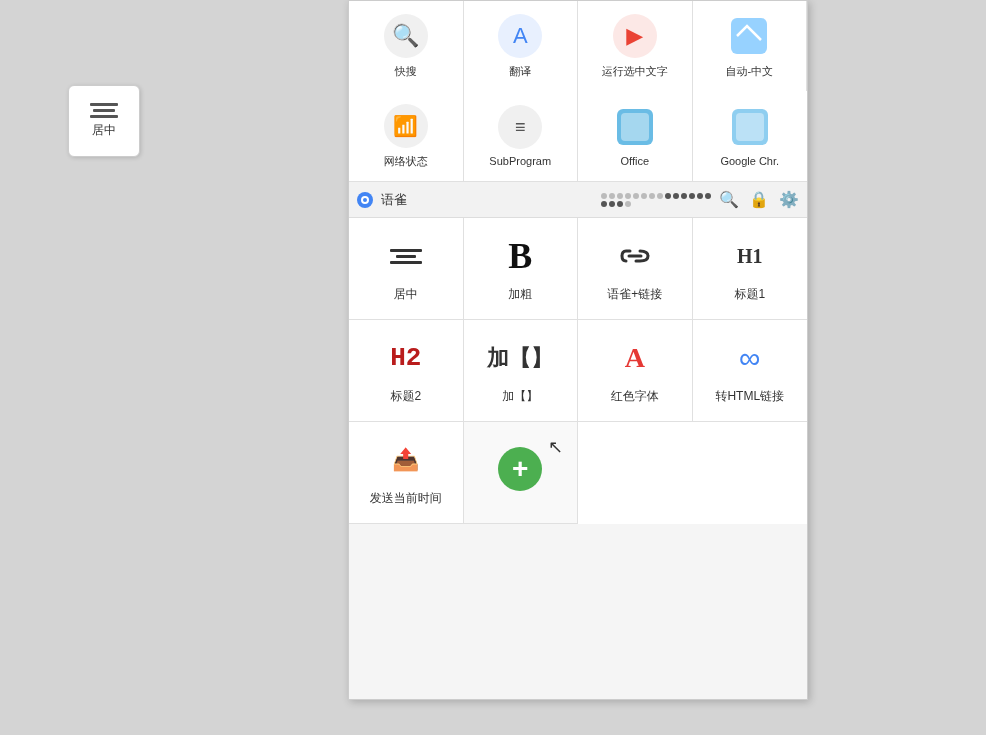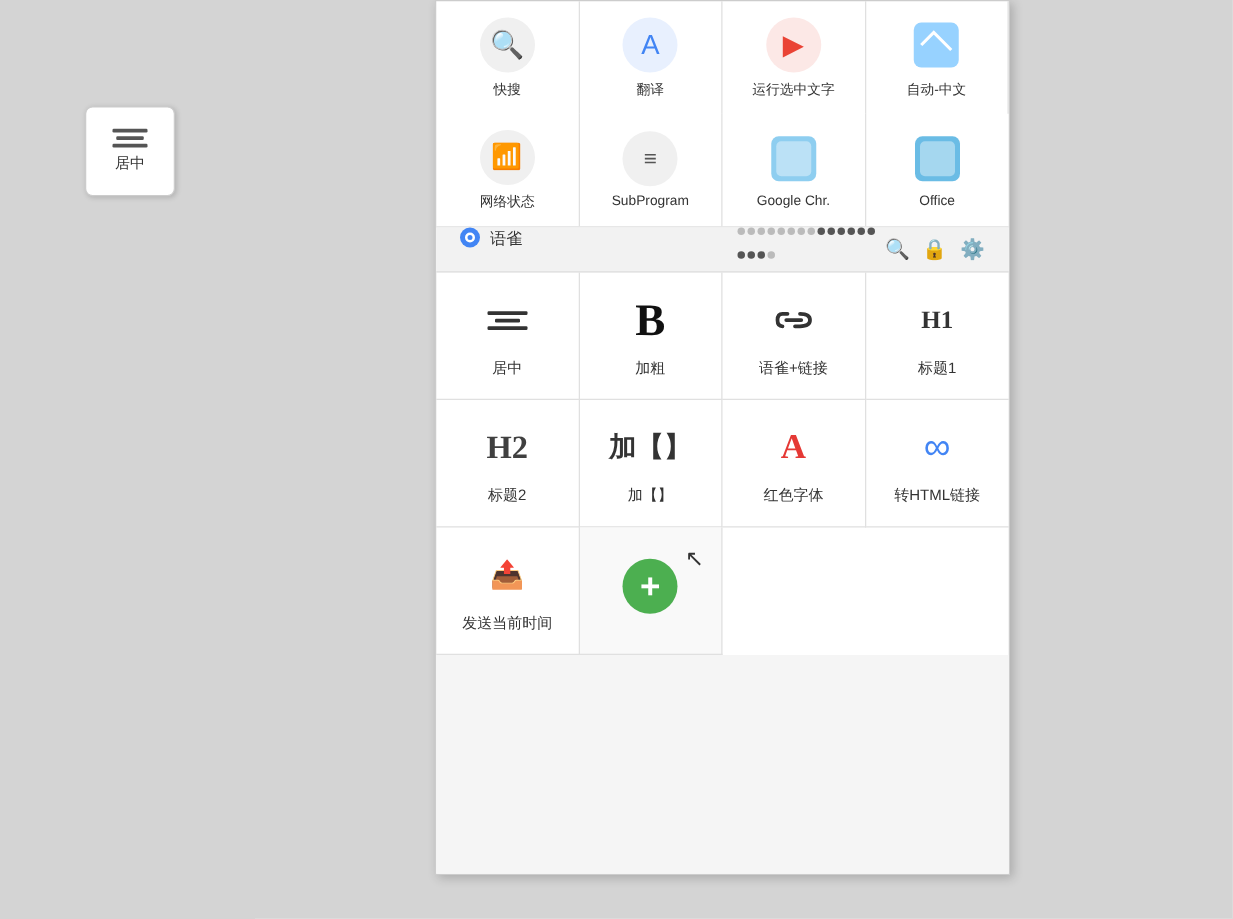--- a/index.html
+++ b/index.html
@@ -124,21 +124,22 @@
       display: flex;
       align-items: center;
       justify-content: center;
     }
 
     
     .browser-toolbar {
       background: #f2f2f2;
       border-bottom: 1px solid #ddd;
       display: flex;
-      padding: 0 19px;
+      align-items: center;
+      padding: 0 8px;
       height: 36px;
       gap: 8px;
     }
 
     .browser-title {
       font-size: 13px;
       color: #333;
       flex: 1;
     }
 
@@ -193,21 +194,21 @@
     }
 
     .cmd-label {
       font-size: 12px;
       color: #333;
       text-align: center;
     }
 
     
     .h1-icon { font-family: serif; font-size: 20px; font-weight: bold; color: #333; }
-    .h2-icon { font-family: Liberation Serif, serif; font-size: 26px; font-weight: bold; color: #404040; }
+    .h2-icon { font-family: Liberation Mono, monospace; font-size: 26px; font-weight: bold; color: #b91c1c; }
     .h3-icon { font-family: serif; font-size: 24px; font-weight: bold; color: #333; }
 
     
     .cmd-item.plus-btn {
       background: #f9f9f9;
       position: relative;
     }
 
     .green-plus {
       width: 44px;
@@ -327,35 +328,35 @@
       <div class="top-grid-item">
         <div class="icon-circle icon-sub">
           <span style="font-size:18px;color:#555;">≡</span>
         </div>
         <span class="grid-label">SubProgram</span>
       </div>
 
       <div class="top-grid-item">
         <div class="office-icon-wrapper">
           <svg width="40" height="40" viewBox="0 0 40 40">
+            <rect x="2" y="2" width="36" height="36" rx="6" fill="#50b0e0" opacity="0.85"></rect>
+            <rect x="6" y="6" width="28" height="28" rx="4" fill="white" opacity="0.4"></rect>
+          </svg>
+        </div>
+        <span class="grid-label">Office</span>
+      </div>
+
+      <div class="top-grid-item">
+        <div class="office-icon-wrapper">
+          <svg width="40" height="40" viewBox="0 0 40 40">
             <rect x="2" y="2" width="36" height="36" rx="6" fill="#7ac5ed" opacity="0.85"></rect>
             <rect x="6" y="6" width="28" height="28" rx="4" fill="white" opacity="0.4"></rect>
           </svg>
         </div>
         <span class="grid-label">Google Chr.</span>
-      </div>
-
-      <div class="top-grid-item">
-        <div class="office-icon-wrapper">
-          <svg width="40" height="40" viewBox="0 0 40 40">
-            <rect x="2" y="2" width="36" height="36" rx="6" fill="#50b0e0" opacity="0.85"></rect>
-            <rect x="6" y="6" width="28" height="28" rx="4" fill="white" opacity="0.4"></rect>
-          </svg>
-        </div>
-        <span class="grid-label">Office</span>
       </div>
     </div>
 
     <div class="browser-toolbar">
       <div style="width:16px;height:16px;border-radius:50%;background:#4285f4;display:flex;align-items:center;justify-content:center;">
         <div style="width:8px;height:8px;border-radius:50%;border:2px solid white;"></div>
       </div>
       <span class="browser-title">语雀</span>
 
       <div style="display:flex;gap:2px;flex-wrap:wrap;width:110px;">

